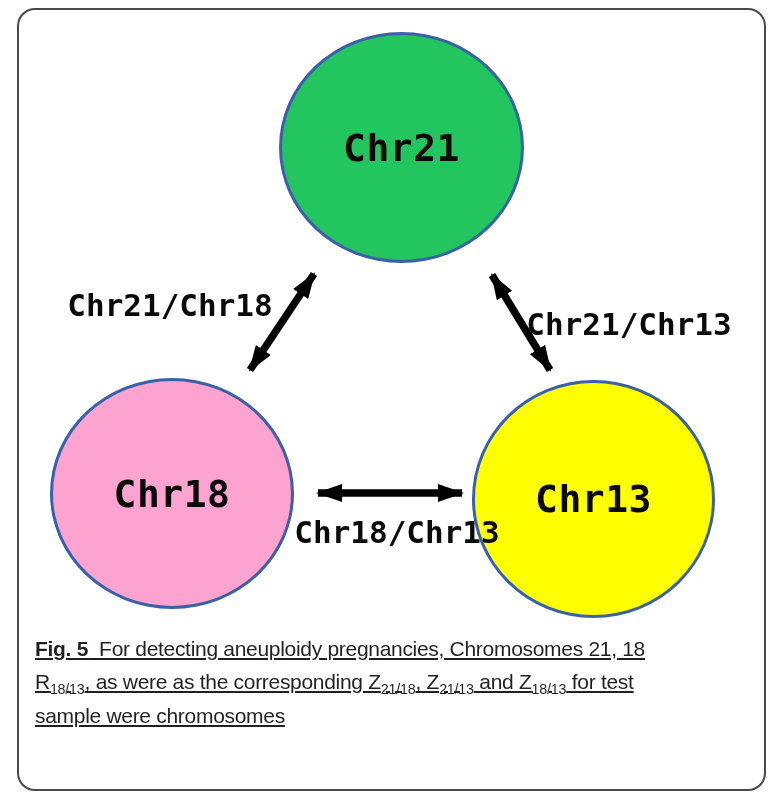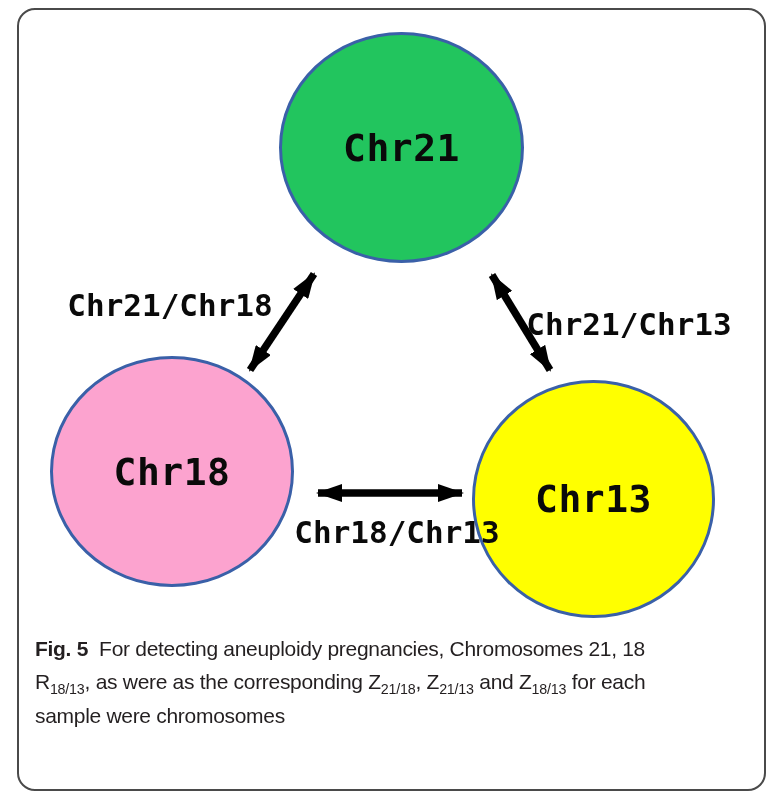--- a/index.html
+++ b/index.html
@@ -11,39 +11,39 @@
     position:absolute;left:17px;top:8px;width:749px;height:783px;
     border:2px solid var(--panel-border,#4a4a4a);border-radius:18px;
     box-sizing:border-box;pointer-events:none;background:transparent;
   }
   .node{
     position:absolute;border-radius:50%;
     border:3px solid var(--node-border,#3a60a8);
     box-sizing:border-box;display:flex;align-items:center;justify-content:center;
   }
   .node-chr21{left:279px;top:32px;width:245px;height:231px;}
-  .node-chr18{left:50px;top:356px;width:244px;height:231px;}
+  .node-chr18{left:50px;top:378px;width:244px;height:231px;}
   .node-chr13{left:472px;top:380px;width:243px;height:238px;}
   .node-label{
     font-family:"DejaVu Sans Mono","Liberation Mono",monospace;
     font-weight:bold;font-size:38px;color:#0a0a0a;letter-spacing:0.5px;
   }
   .arrows{position:absolute;left:0;top:0;}
   .arrows line{stroke:var(--arrow-color,#000);stroke-width:7.5px;}
   .edge-label{
     position:absolute;transform:translate(-50%,-50%);
     font-family:"DejaVu Sans Mono","Liberation Mono",monospace;
     font-weight:bold;font-size:31px;color:#0a0a0a;white-space:nowrap;
   }
   .edge-label-2118{left:170px;top:305px;}
   .edge-label-2113{left:629px;top:324px;}
   .edge-label-1813{left:397px;top:532px;}
   .caption{
     position:absolute;left:35px;top:632px;width:716px;
-    color:var(--caption-color,#231f20);font-size:21px;letter-spacing:-0.3px;
+    color:var(--caption-color,#231f20);font-size:21px;letter-spacing:-0.3px;text-decoration:underline;
   }
   .cap-line{white-space:pre;line-height:33.4px;}
   .cap-line .b{font-weight:bold;}
   .cap-line sub{font-size:0.68em;letter-spacing:-0.2px;line-height:0;}
 </style>
 </head>
 <body style="--node-border: #3a60a8; --arrow-color: #000000; --panel-border: #4a4a4a; --caption-color: #231f20;">
 
 <div class="panel-border"></div>
 
@@ -67,15 +67,15 @@
   <line x1="492" y1="275" x2="550" y2="370" marker-start="url(#ah)" marker-end="url(#ah)"></line>
   <line x1="318" y1="493" x2="462" y2="493" marker-start="url(#ah)" marker-end="url(#ah)"></line>
 </svg>
 
 <div class="edge-label edge-label-2118">Chr21/Chr18</div>
 <div class="edge-label edge-label-2113">Chr21/Chr13</div>
 <div class="edge-label edge-label-1813">Chr18/Chr13</div>
 
 <div class="caption">
     <div class="cap-line"><span class="b">Fig. 5</span><span>  For detecting aneuploidy pregnancies, Chromosomes 21, 18</span></div>
-    <div class="cap-line"><span>R</span><sub>18/13</sub><span>, as were as the corresponding Z</span><sub>21/18</sub><span>, Z</span><sub>21/13</sub><span> and Z</span><sub>18/13</sub><span> for each</span></div>
+    <div class="cap-line"><span>R</span><sub>18/13</sub><span>, as were as the corresponding Z</span><sub>21/18</sub><span>, Z</span><sub>21/13</sub><span> and Z</span><sub>18/13</sub><span> for test</span></div>
     <div class="cap-line"><span>sample were chromosomes</span></div>
   </div>
 
 </body></html>

